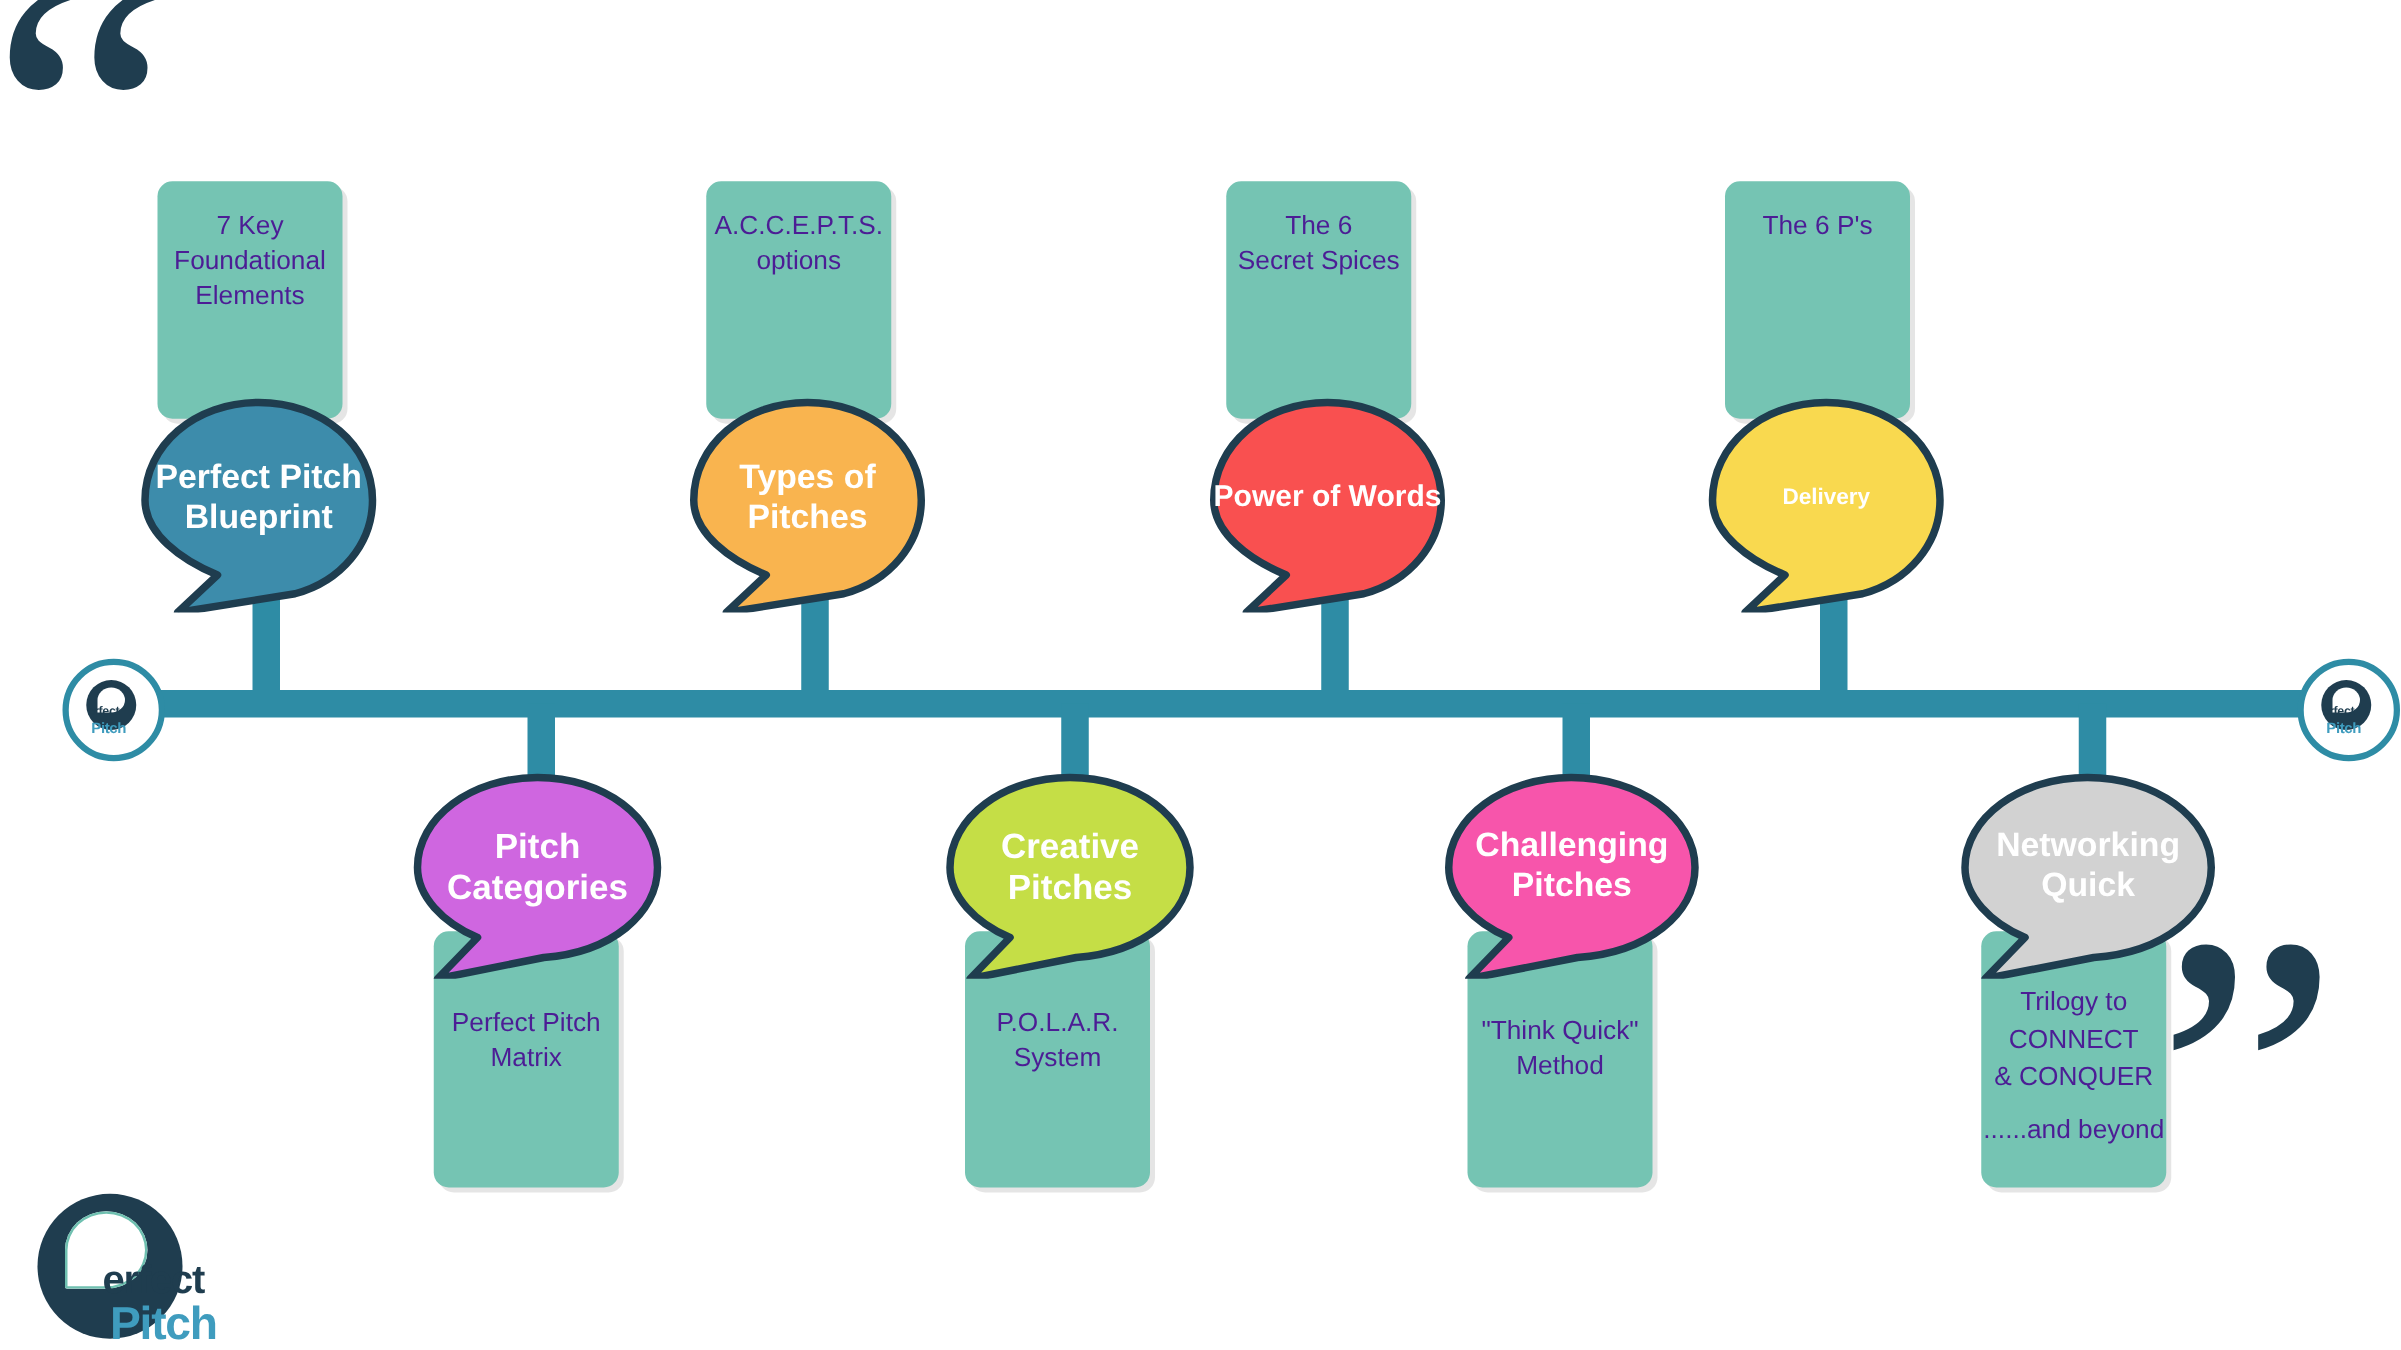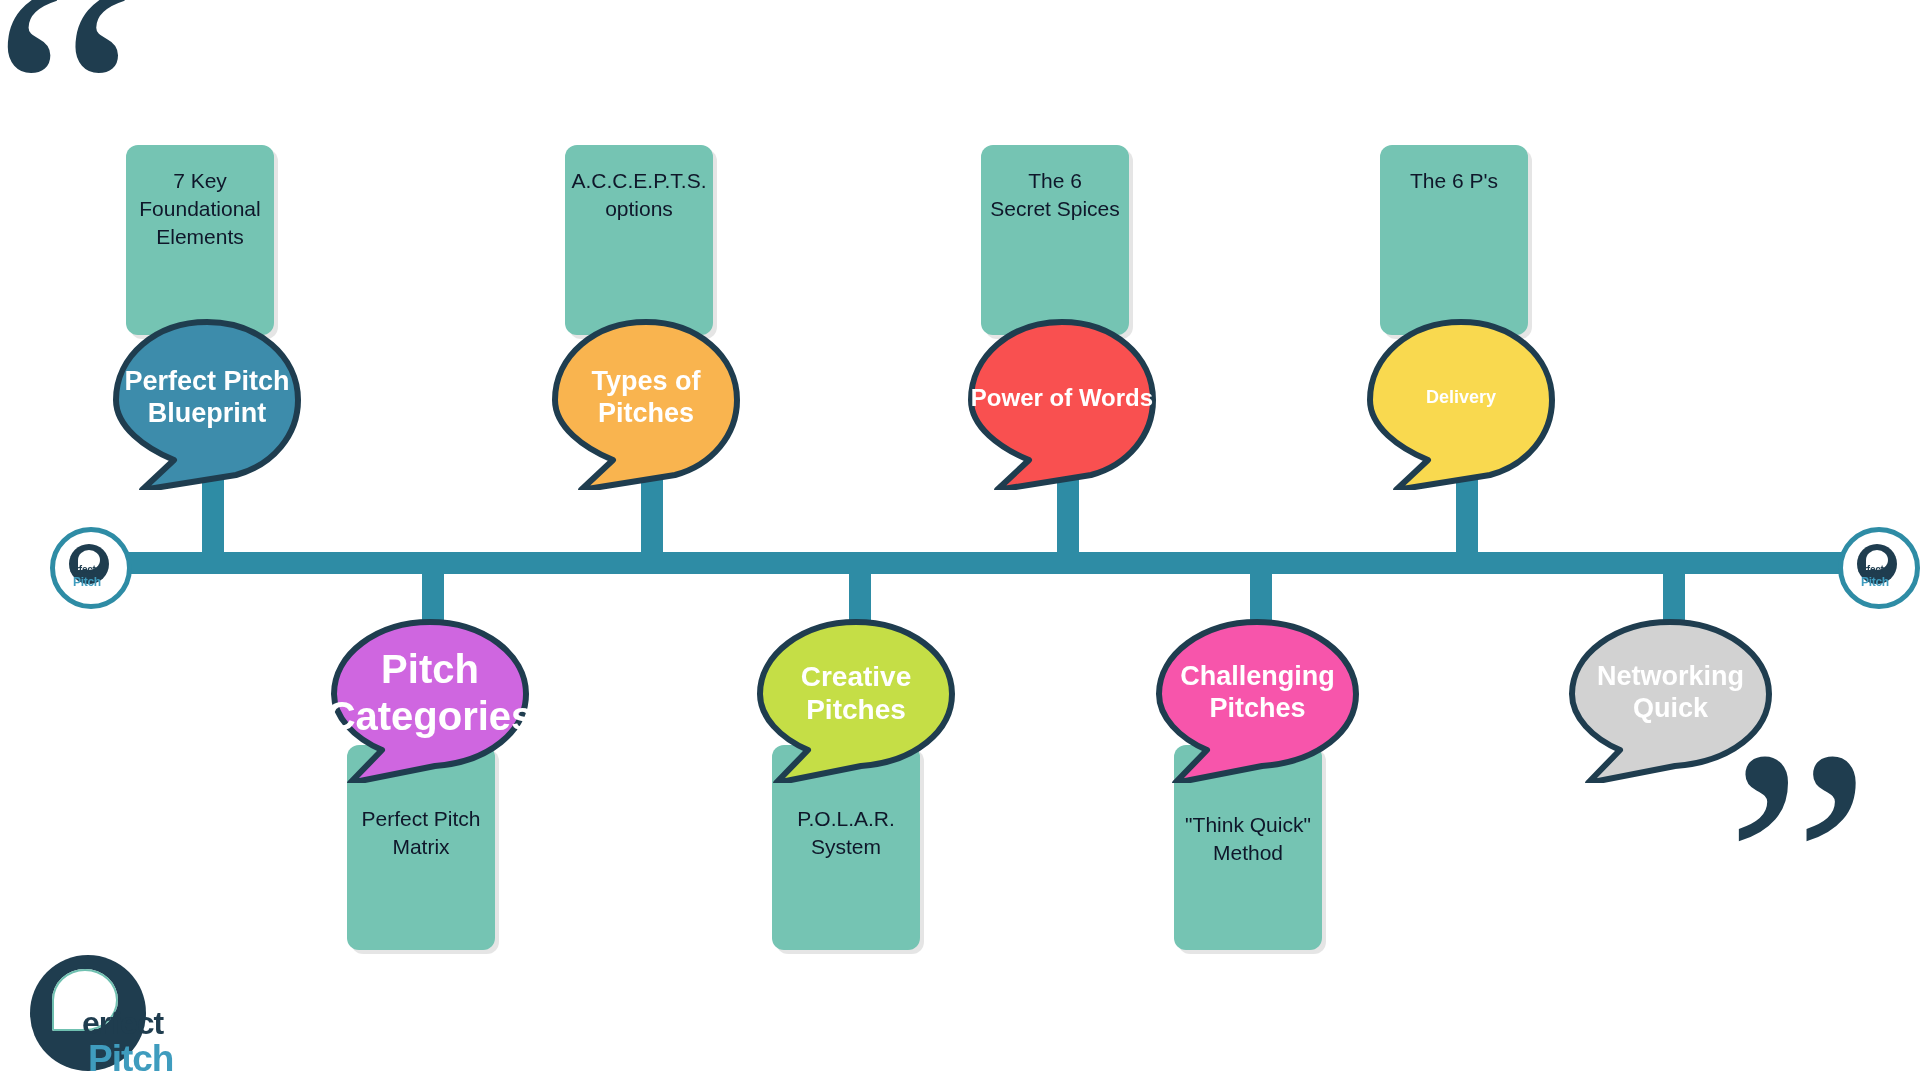--- a/index.html
+++ b/index.html
@@ -65,21 +65,21 @@
   }
   .brand .bt{
     position:absolute;left:66px;top:83px;font-size:37px;font-weight:bold;color:#3f9cbe;
     letter-spacing:-1px;
   }
 
   
   .card{
     position:absolute;width:148px;background:#75c4b3;border-radius:12px;
     box-shadow:4px 4px 0 rgba(0,0,0,0.10);
-    color:#0f172a;font-size:21px;line-height:28px;text-align:center;
+    color:#4c1d95;font-size:21px;line-height:28px;text-align:center;
     padding-top:22px;box-sizing:border-box;
   }
   .card .line{display:block;}
 </style>
 </head>
 <body>
 
 <div id="stage">
 
   <div class="quote quote-open">“</div>
@@ -185,27 +185,34 @@
     <span class="line">Matrix</span>
   </div>
   <div class="card" style="left:772px;top:745px;height:205px;padding-top:60px;">
     <span class="line">P.O.L.A.R.</span>
     <span class="line">System</span>
   </div>
   <div class="card" style="left:1174px;top:745px;height:205px;padding-top:66px;">
     <span class="line">"Think Quick"</span>
     <span class="line">Method</span>
   </div>
+  <div class="card" style="left:1585px;top:745px;height:205px;padding-top:42px;line-height:30px;">
+    <span class="line">Trilogy to</span>
+    <span class="line">CONNECT</span>
+    <span class="line">&amp; CONQUER</span>
+    <span class="line" style="height:12px;"></span>
+    <span class="line">......and beyond</span>
+  </div>
 
   <div style="position:absolute;left:330px;top:618px;width:200px;height:165px;">
     <svg width="200" height="165" viewBox="0 0 200 165" style="position:absolute;left:0;top:0;">
       <path d="M100 4 C153 4 196 36 196 76 C196 113 159 144 105 148 L20 165 L52 132 C24 120 4 99 4 76 C4 36 47 4 100 4 Z" fill="#cf66e0" stroke="#1f3d4f" stroke-width="6" stroke-linejoin="round"></path>
     </svg>
     <div style="position:absolute;left:0;top:0;width:200px;height:150px;display:flex;align-items:center;justify-content:center;">
-      <div style="color:#fff;font-weight:bold;font-size:40px;line-height:1.18;text-align:center;">
+      <div style="color:#fff;font-weight:bold;font-size:28px;line-height:1.18;text-align:center;">
         <span class="bl">Pitch</span>
         <span class="bl">Categories</span>
       </div>
     </div>
   </div>
 
   <div style="position:absolute;left:756px;top:618px;width:200px;height:165px;">
     <svg width="200" height="165" viewBox="0 0 200 165" style="position:absolute;left:0;top:0;">
       <path d="M100 4 C153 4 196 36 196 76 C196 113 159 144 105 148 L20 165 L52 132 C24 120 4 99 4 76 C4 36 47 4 100 4 Z" fill="#c5de46" stroke="#1f3d4f" stroke-width="6" stroke-linejoin="round"></path>
     </svg>

